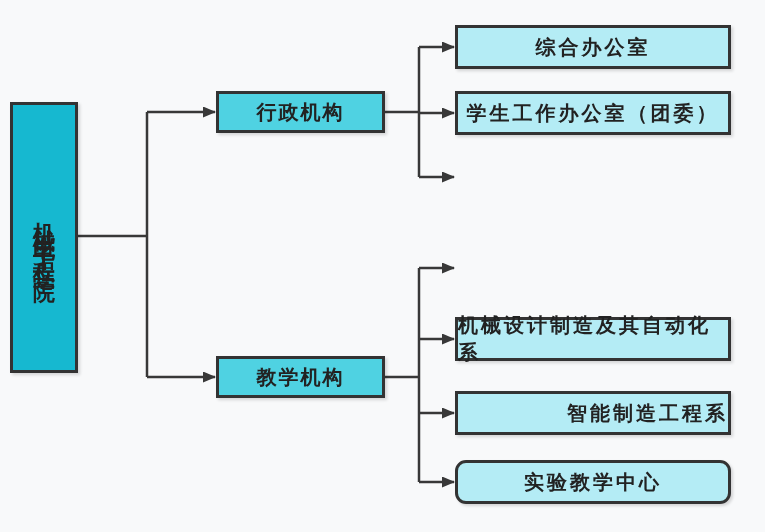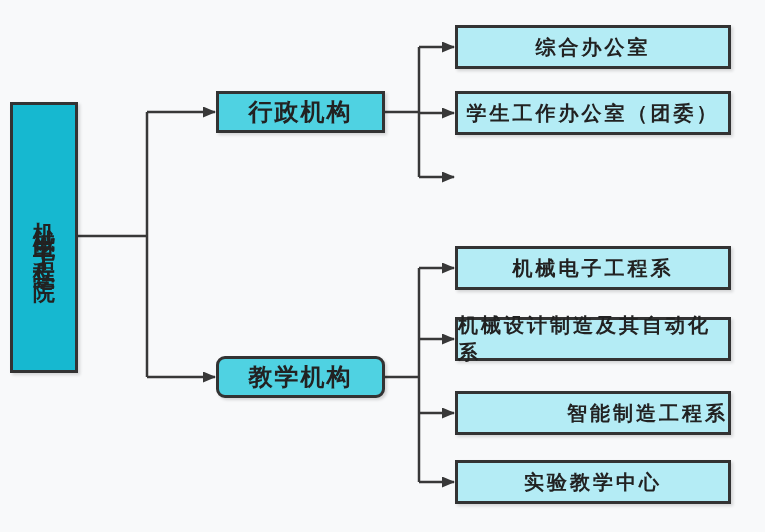--- a/index.html
+++ b/index.html
@@ -50,39 +50,39 @@
   .vtext {
     writing-mode: vertical-rl;
     text-orientation: upright;
     letter-spacing: 0.38em;
     line-height: 1;
   }
   .node.branch {
     left: 216px;
     width: 169px; height: 42px;
     background: var(--branch-fill, #4fd2e2);
-    font-size: 24px;
+    font-size: 20px;
     letter-spacing: 2px;
   }
   .branch-admin { top: 91px; }
-  .branch-teach { top: 356px; border-radius: 9px; }
+  .branch-teach { top: 356px; }
   .node.leaf {
     left: 455px;
     width: 276px; height: 44px;
     background: var(--leaf-fill, #b4ecf5);
     font-size: 20px;
     letter-spacing: 3px;
   }
   .leaf-a0 { top: 25px; }
   .leaf-a1 { top: 91px; font-family: Liberation Mono, monospace; }
   .leaf-a2 { top: 155px; }
   .leaf-t0 { top: 246px; }
   .leaf-t1 { top: 317px; }
   .leaf-t2 { top: 391px; justify-content: flex-end; }
-  .leaf-t3 { top: 460px; }
+  .leaf-t3 { top: 460px; border-radius: 11px; }
 </style>
 </head>
 <body>
 
 <div class="stage">
 
   <svg class="wires" viewBox="0 0 765 532" xmlns="http://www.w3.org/2000/svg">
     <defs>
       <marker id="arrow" markerUnits="userSpaceOnUse" markerWidth="13" markerHeight="11" refX="12" refY="5.5" orient="auto">
         <path class="arrowhead" d="M0,0 L13,5.5 L0,11 Z"></path>
@@ -119,23 +119,20 @@
     <span>教学机构</span>
   </div>
 
   <div class="node leaf leaf-a0">
     <span>综合办公室</span>
   </div>
   <div class="node leaf leaf-a1">
     <span>学生工作办公室（团委）</span>
   </div>
 
-  <div class="node leaf leaf-t0">
-    <span>机械电子工程系</span>
-  </div>
   <div class="node leaf leaf-t1">
     <span>机械设计制造及其自动化系</span>
   </div>
   <div class="node leaf leaf-t2">
     <span>智能制造工程系</span>
   </div>
   <div class="node leaf leaf-t3">
     <span>实验教学中心</span>
   </div>
 

